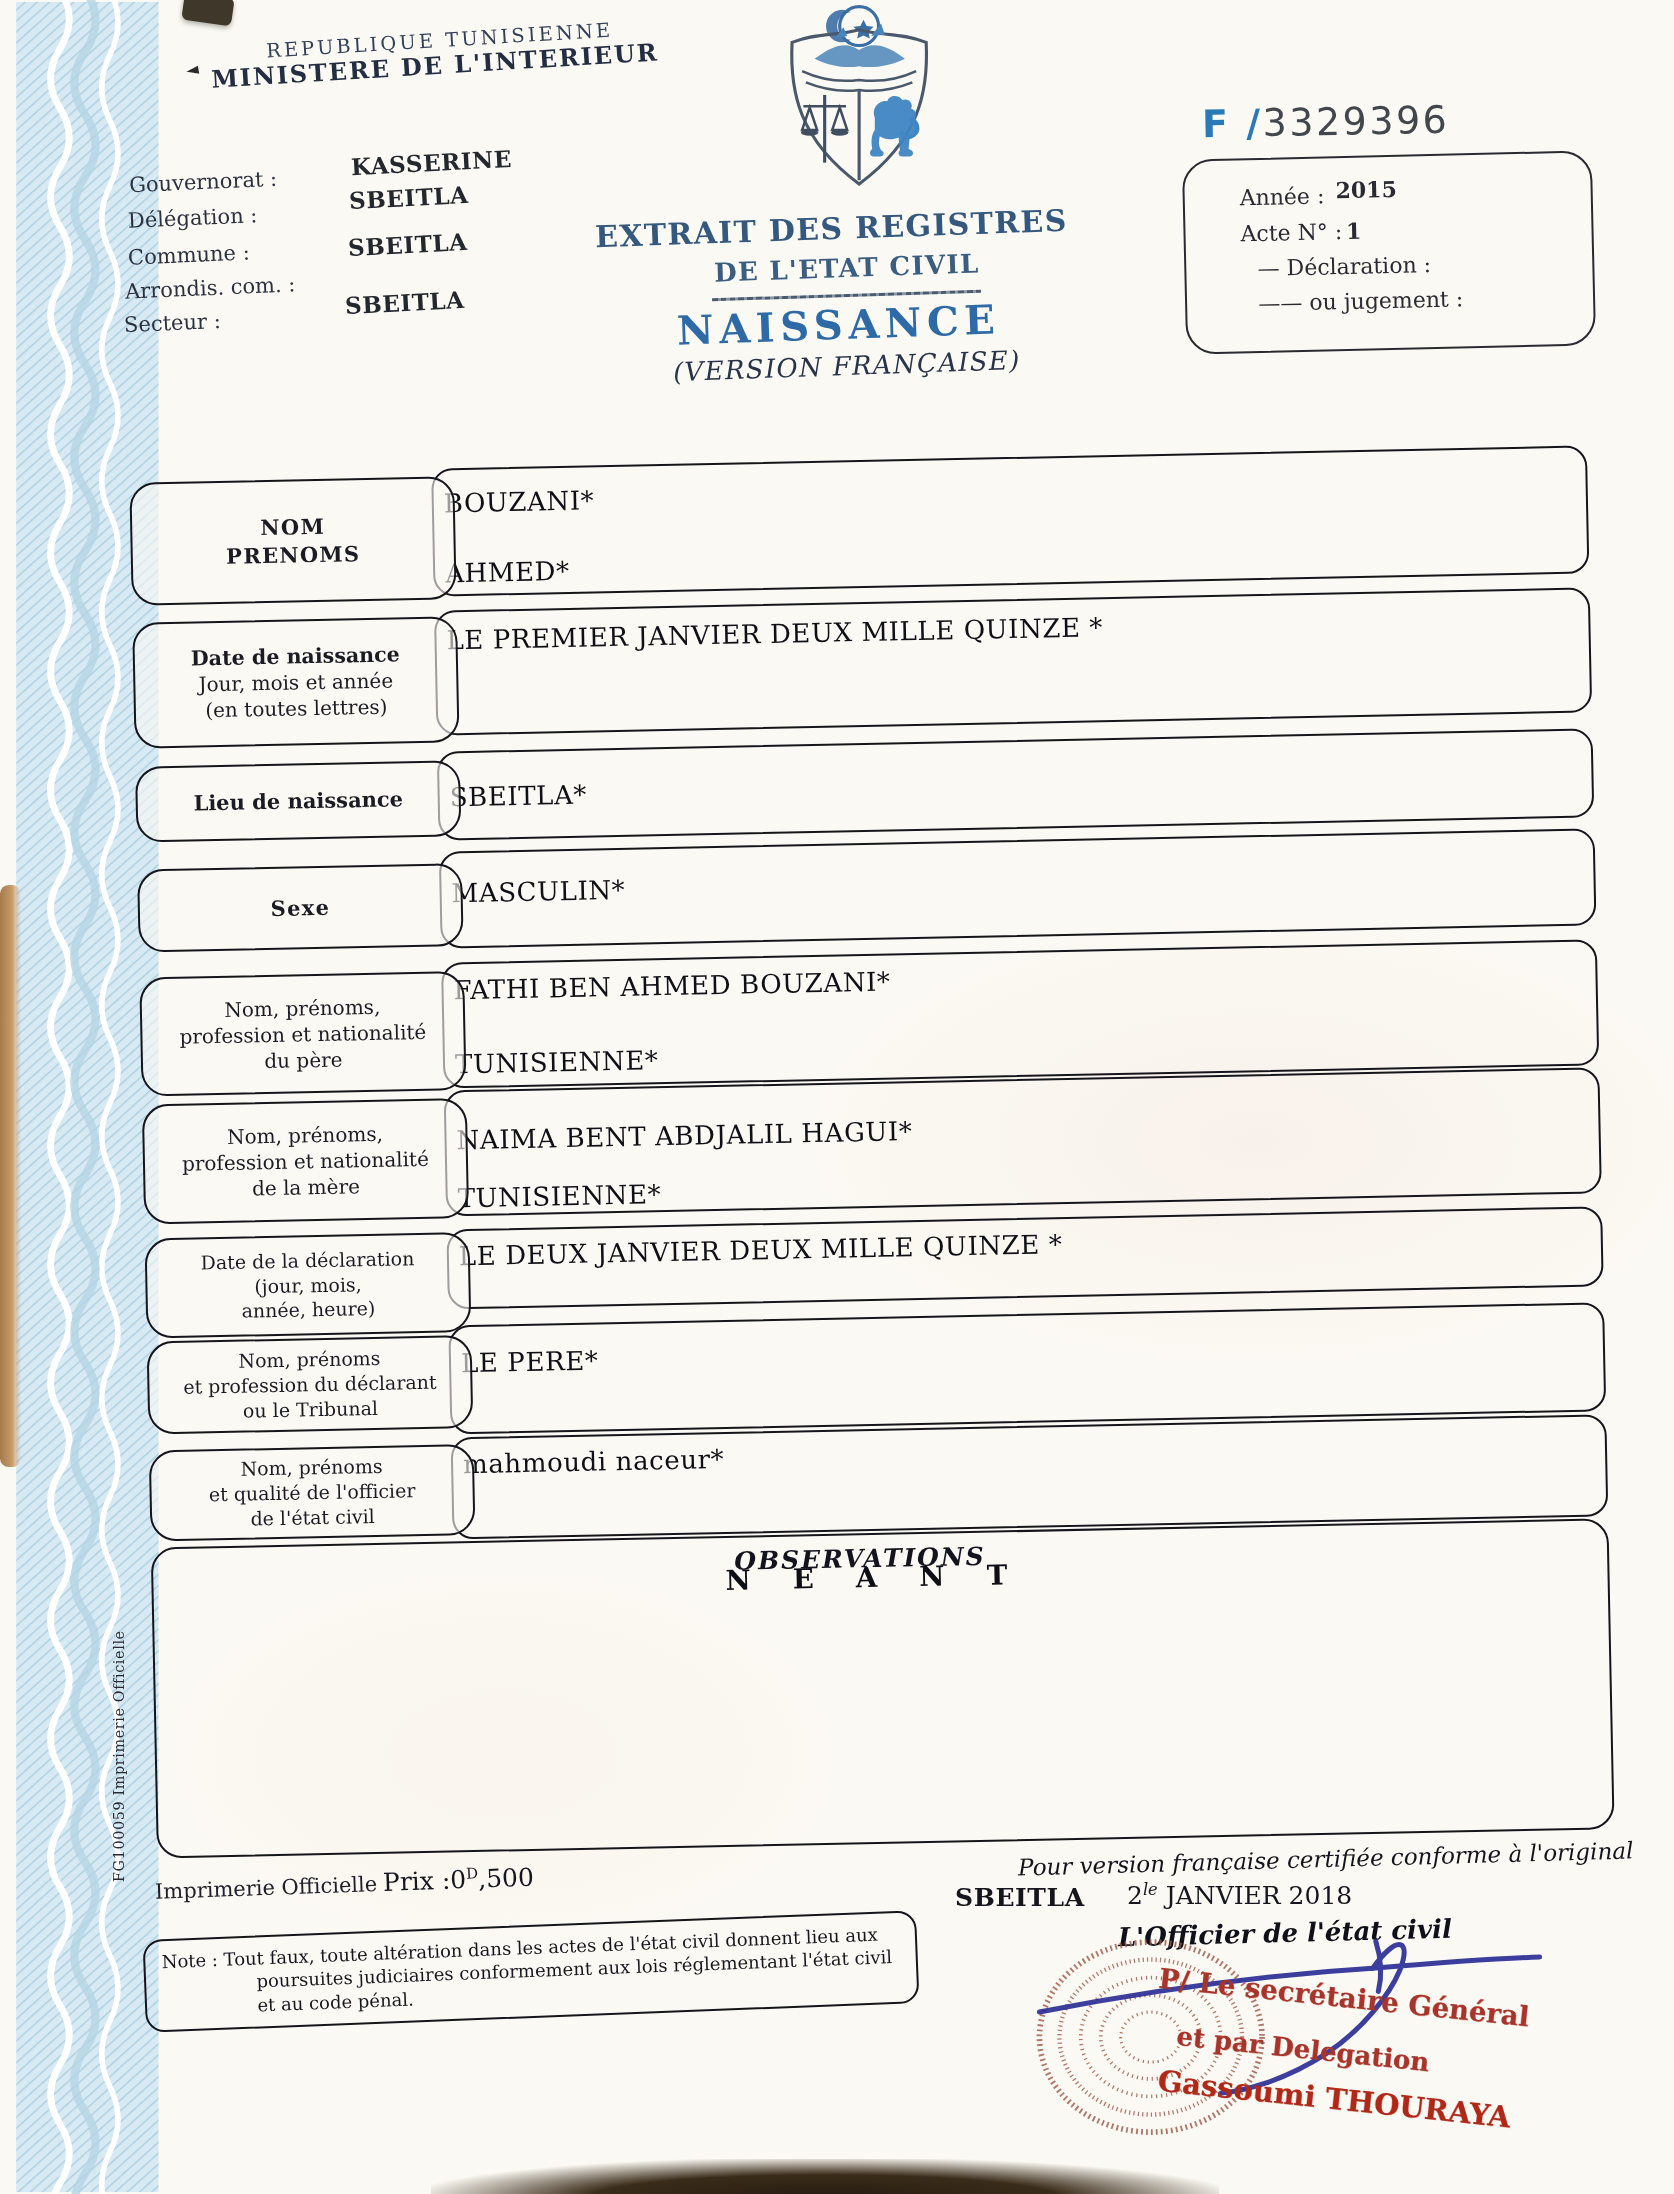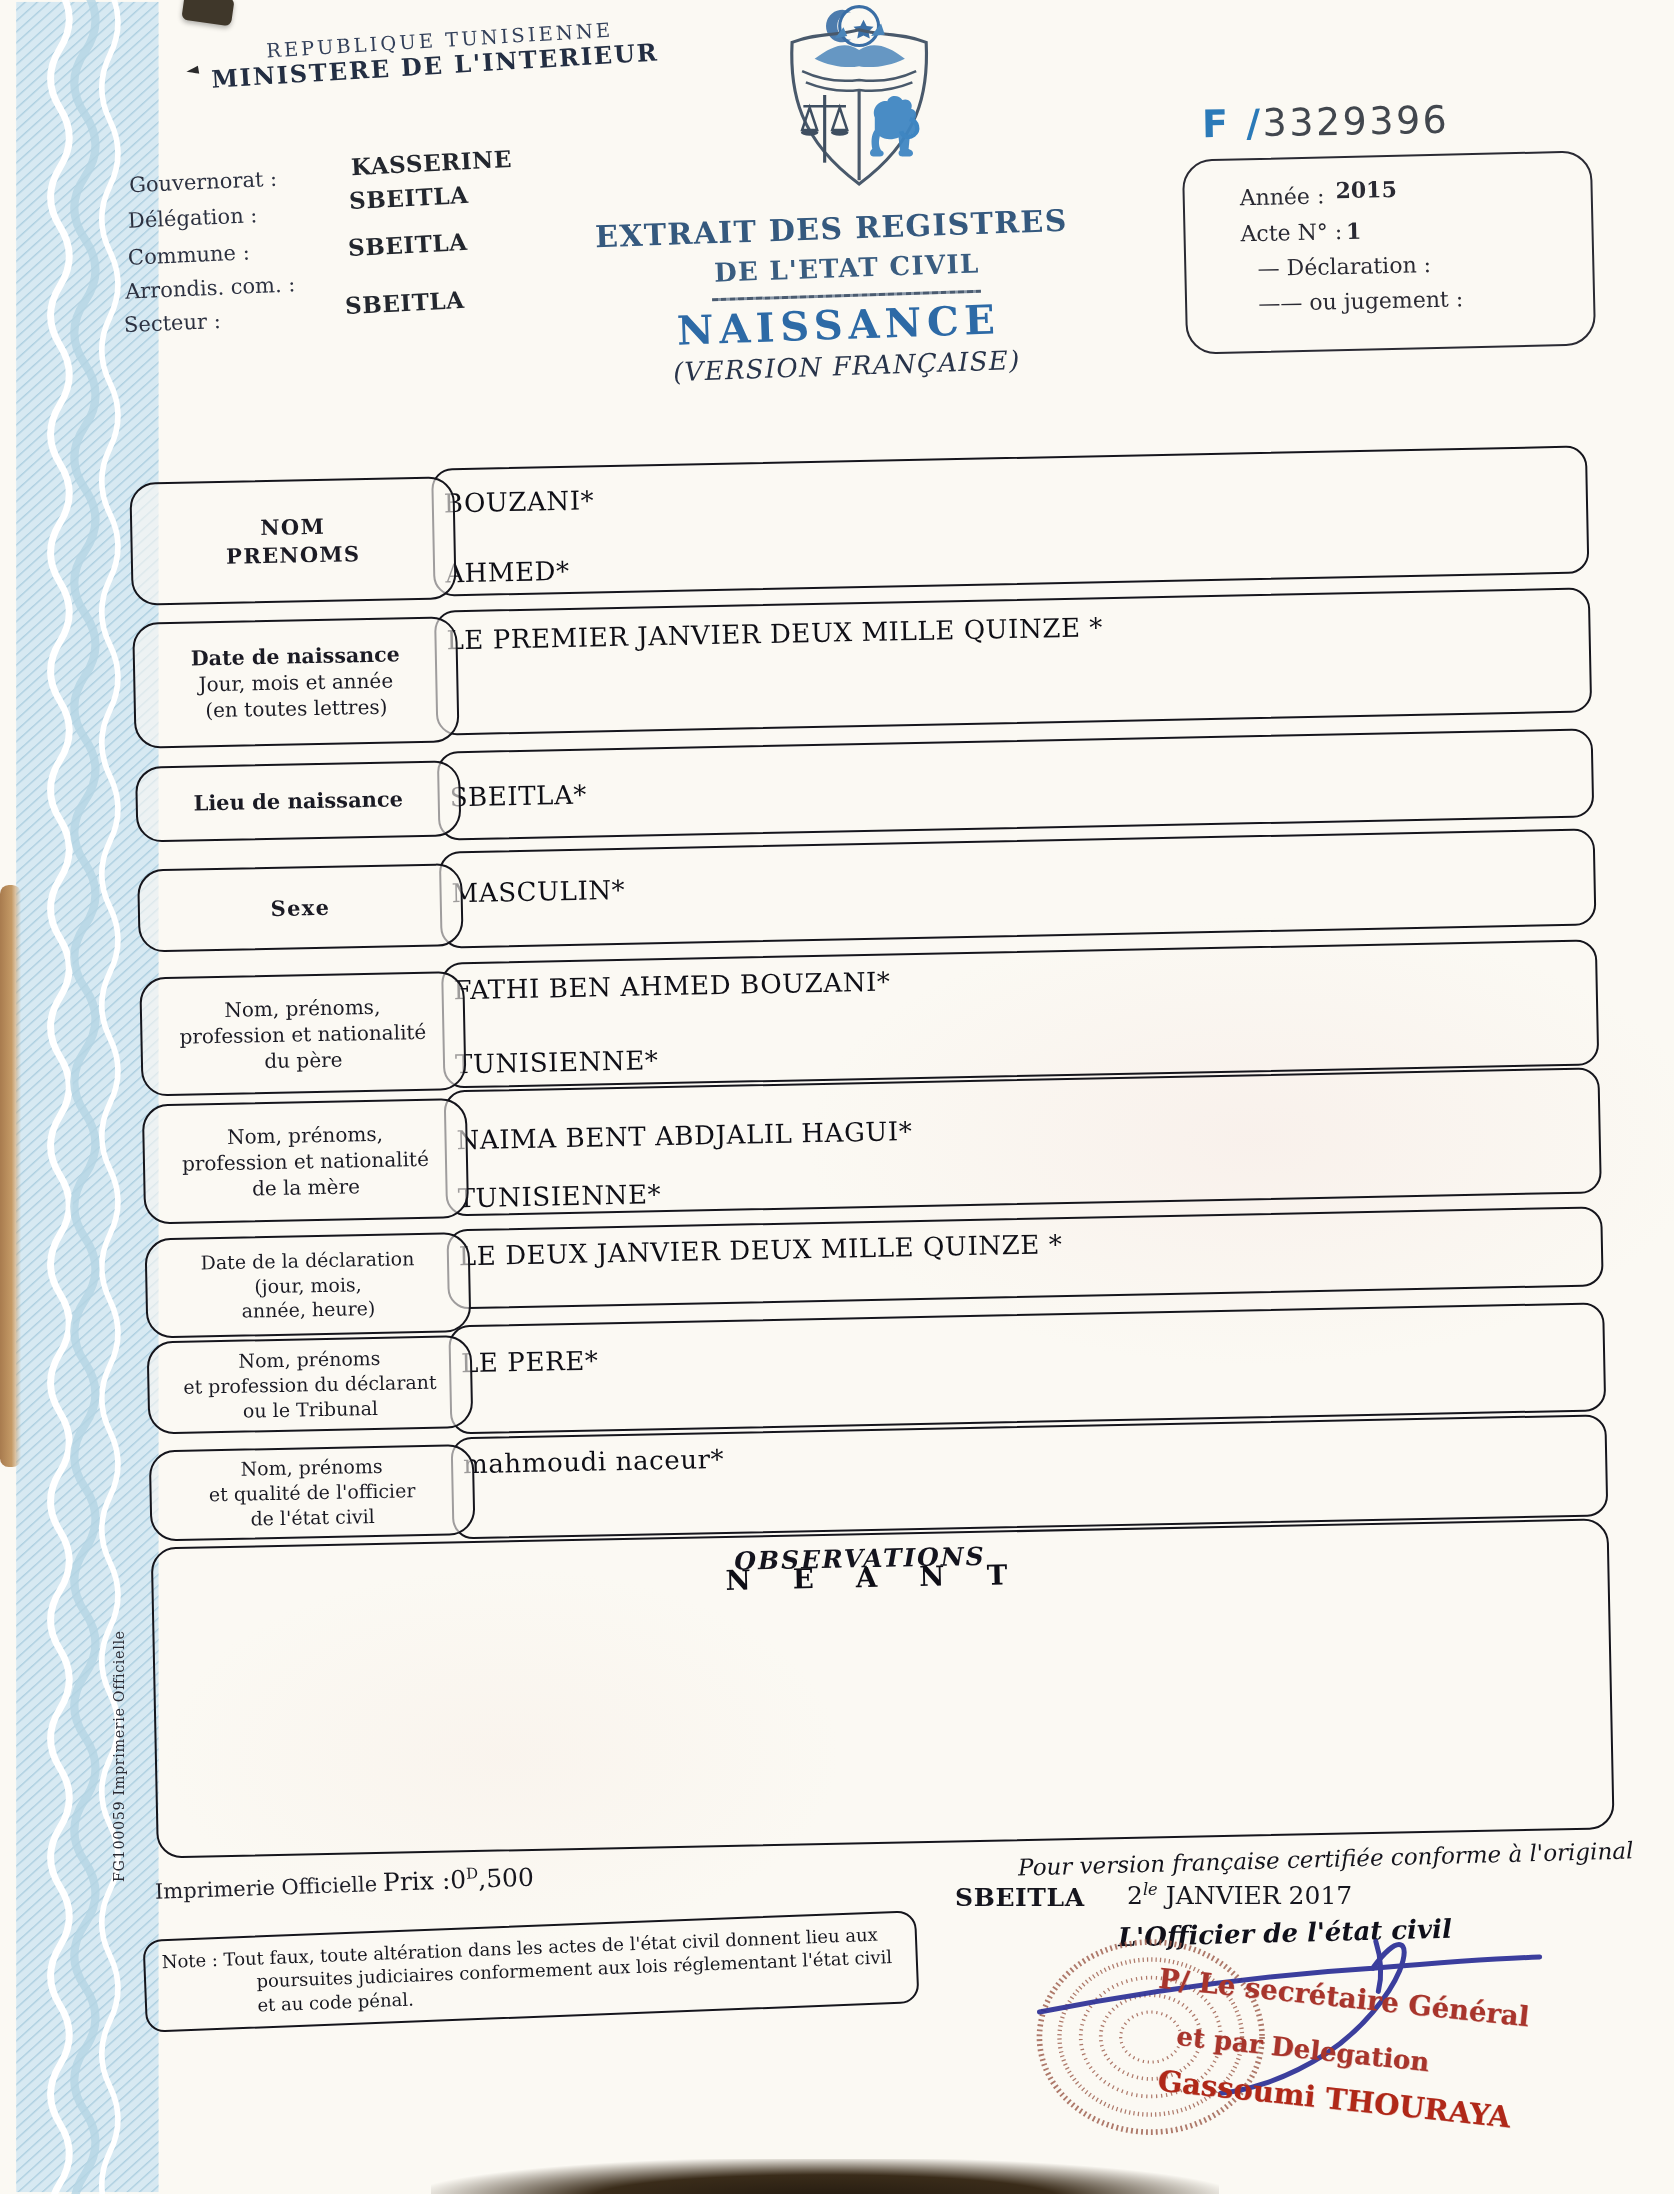--- a/index.html
+++ b/index.html
@@ -241,21 +241,21 @@
   <div class="abs side-code" style="left:111px;top:1882px;">FG100059  Imprimerie Officielle</div>
 
   <div class="abs printer" style="left:155px;top:1876px;">Imprimerie Officielle</div>
   <div class="abs price" style="left:383px;top:1865px;">
     <span>Prix :0</span><sup>D</sup><span>,500</span>
   </div>
 
   <div class="abs certif" style="left:1018px;top:1846px;">Pour version française certifiée conforme à l'original</div>
   <div class="abs place" style="left:955px;top:1883px;">SBEITLA</div>
   <div class="abs dateline" style="left:1127px;top:1880px;">
-    <span>2</span><sup>le</sup><span> JANVIER 2017</span>
+    <span>2</span><sup>le</sup><span> JANVIER 2018</span>
   </div>
   <div class="abs officer-title" style="left:1118px;top:1918px;">L'Officier de l'état civil</div>
 
   <div class="abs note-box" style="left:144px;top:1925px;">
     <p class="note-text">Note : Tout faux, toute altération dans les actes de l'état civil donnent lieu aux poursuites judiciaires conformement aux lois réglementant l'état civil et au code pénal.</p>
   </div>
 
   <svg class="abs" style="left:0;top:0;pointer-events:none;" width="1675" height="2194" viewBox="0 0 2678 3509">
     <g stroke="#9b5a49" fill="none" opacity="0.8">
       <ellipse cx="1840" cy="3258" rx="178" ry="152" stroke-width="9" stroke-dasharray="3 5"></ellipse>

